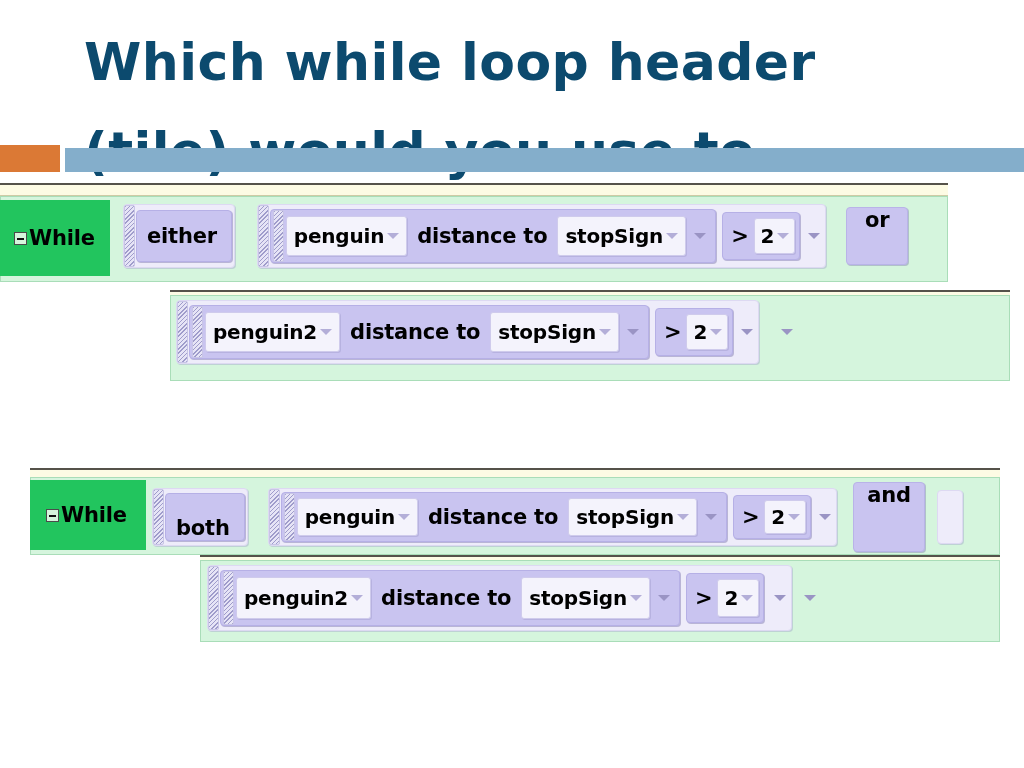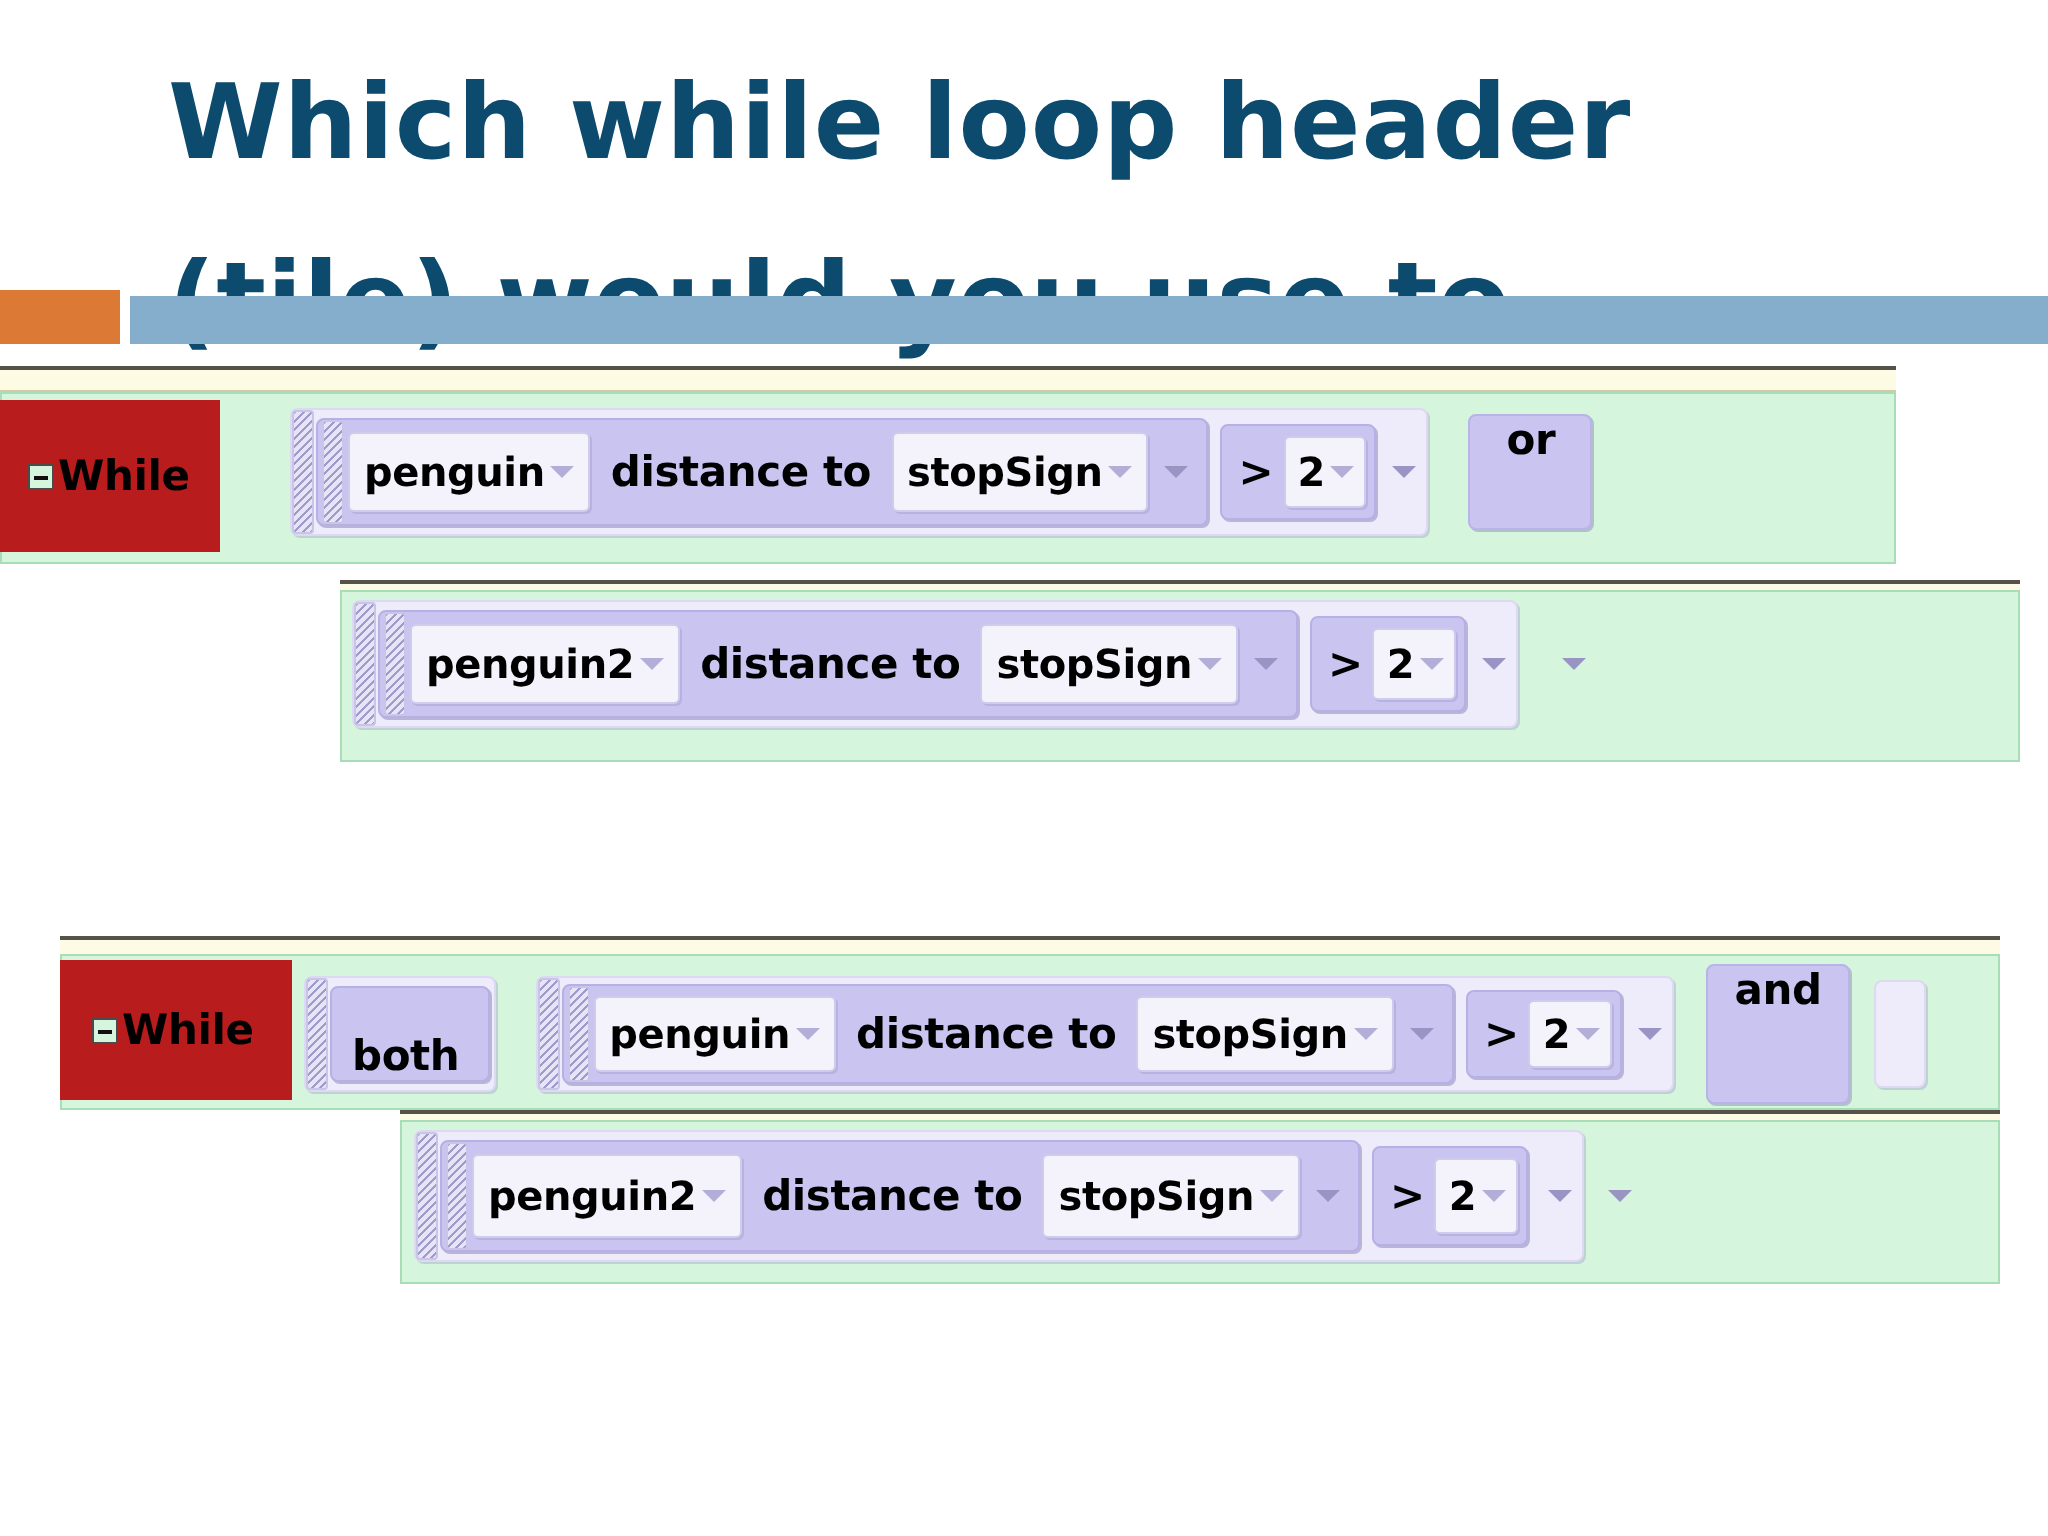--- a/index.html
+++ b/index.html
@@ -61,21 +61,21 @@
     position: absolute;
     box-sizing: border-box;
     background: #d5f5dd;
     border: 1px solid #a9ddb8;
   }
 
   
   .while-head {
     position: absolute;
     box-sizing: border-box;
-    background: #b91c1c;
+    background: #22c55e;
     display: flex;
     align-items: center;
     text-align: right;
   }
 
   
   .grip {
     flex: 0 0 auto;
     width: 11px;
     align-self: stretch;
@@ -231,20 +231,26 @@
 <div id="strip-1" class="strip"></div>
 <div id="green-1" class="green-pane"></div>
 
 <div id="head-1" class="while-head">
   <span class="collapse-box"></span>
   <span class="kw">While</span>
 </div>
 
 <div id="row-1" class="row">
 
+  <div id="tile-either" class="tile-shell">
+    <span class="grip"></span>
+    <div class="tile-purple" style="height:52px;padding:0 14px 0 10px;margin-left:1px;">
+      <span class="kw">either</span>
+    </div>
+  </div>
 
   <span class="pad" style="width:22px;"></span>
 
   <div class="tile-shell" style="height:64px;padding:0 2px 0 0;">
     <span class="grip"></span>
     <div class="tile-purple" style="height:54px;padding:0 6px 0 2px;margin-left:1px;">
       <span class="grip"></span>
       <div class="chip" style="height:40px;margin-left:2px;">
         <span class="kw">penguin</span>
         <span class="caret"></span>

